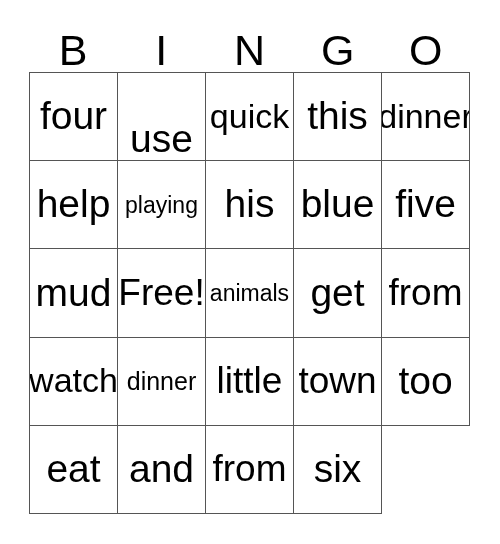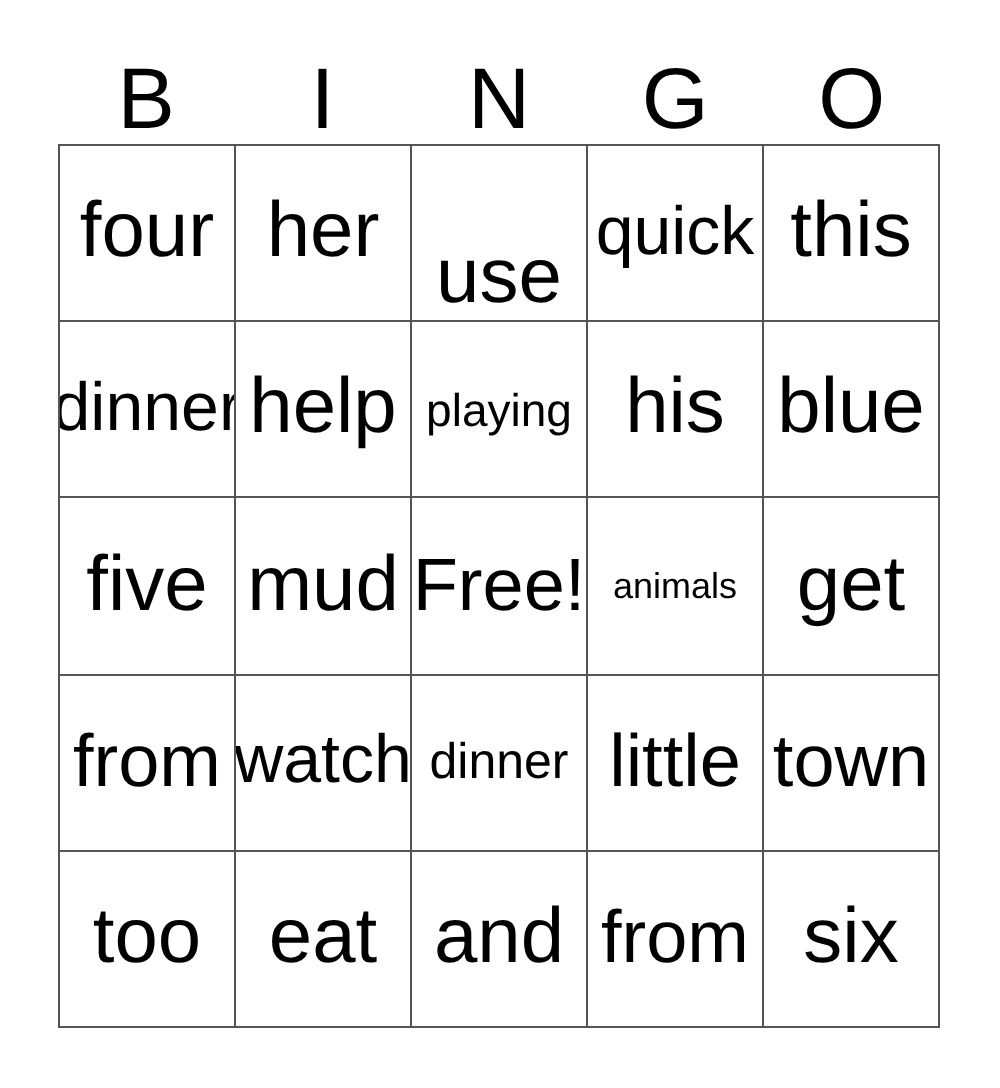--- a/index.html
+++ b/index.html
@@ -79,21 +79,21 @@
     font-weight: 400;
     text-align: center;
   }
 
   
   .fs-xl   { font-size: 39px; }
   .fs-lg   { font-size: 37px; }
   .fs-md   { font-size: 34px; }
   .fs-sm   { font-size: 25px; }
   .fs-xs   { font-size: 23px; }
-  .fs-xxs  { font-size: 18px; }
+  .fs-xxs  { font-size: 23px; }
 </style>
 </head>
 <body style="background: rgb(255, 255, 255); color: rgb(0, 0, 0);">
 
 <div id="card">
 
   <div id="header-row">
     <div class="header-cell">
       <span class="header-letter">B</span>
     </div>
@@ -108,23 +108,20 @@
     </div>
     <div class="header-cell">
       <span class="header-letter">O</span>
     </div>
   </div>
 
   <div id="grid" style="border-top-color: rgb(85, 85, 85); border-left-color: rgb(85, 85, 85);">
 
     <div class="cell" style="border-right-color: rgb(85, 85, 85); border-bottom-color: rgb(85, 85, 85);">
         <span class="cell-text fs-xl">four</span>
-      </div>
-    <div class="cell" style="border-right-color: rgb(85, 85, 85); border-bottom-color: rgb(85, 85, 85);">
-        <span class="cell-text fs-xl">her</span>
       </div>
     <div class="cell" style="border-right-color: rgb(85, 85, 85); border-bottom-color: rgb(85, 85, 85); align-items: flex-end;">
         <span class="cell-text fs-xl">use</span>
       </div>
     <div class="cell" style="border-right-color: rgb(85, 85, 85); border-bottom-color: rgb(85, 85, 85);">
         <span class="cell-text fs-md">quick</span>
       </div>
     <div class="cell" style="border-right-color: rgb(85, 85, 85); border-bottom-color: rgb(85, 85, 85);">
         <span class="cell-text fs-xl">this</span>
       </div>

